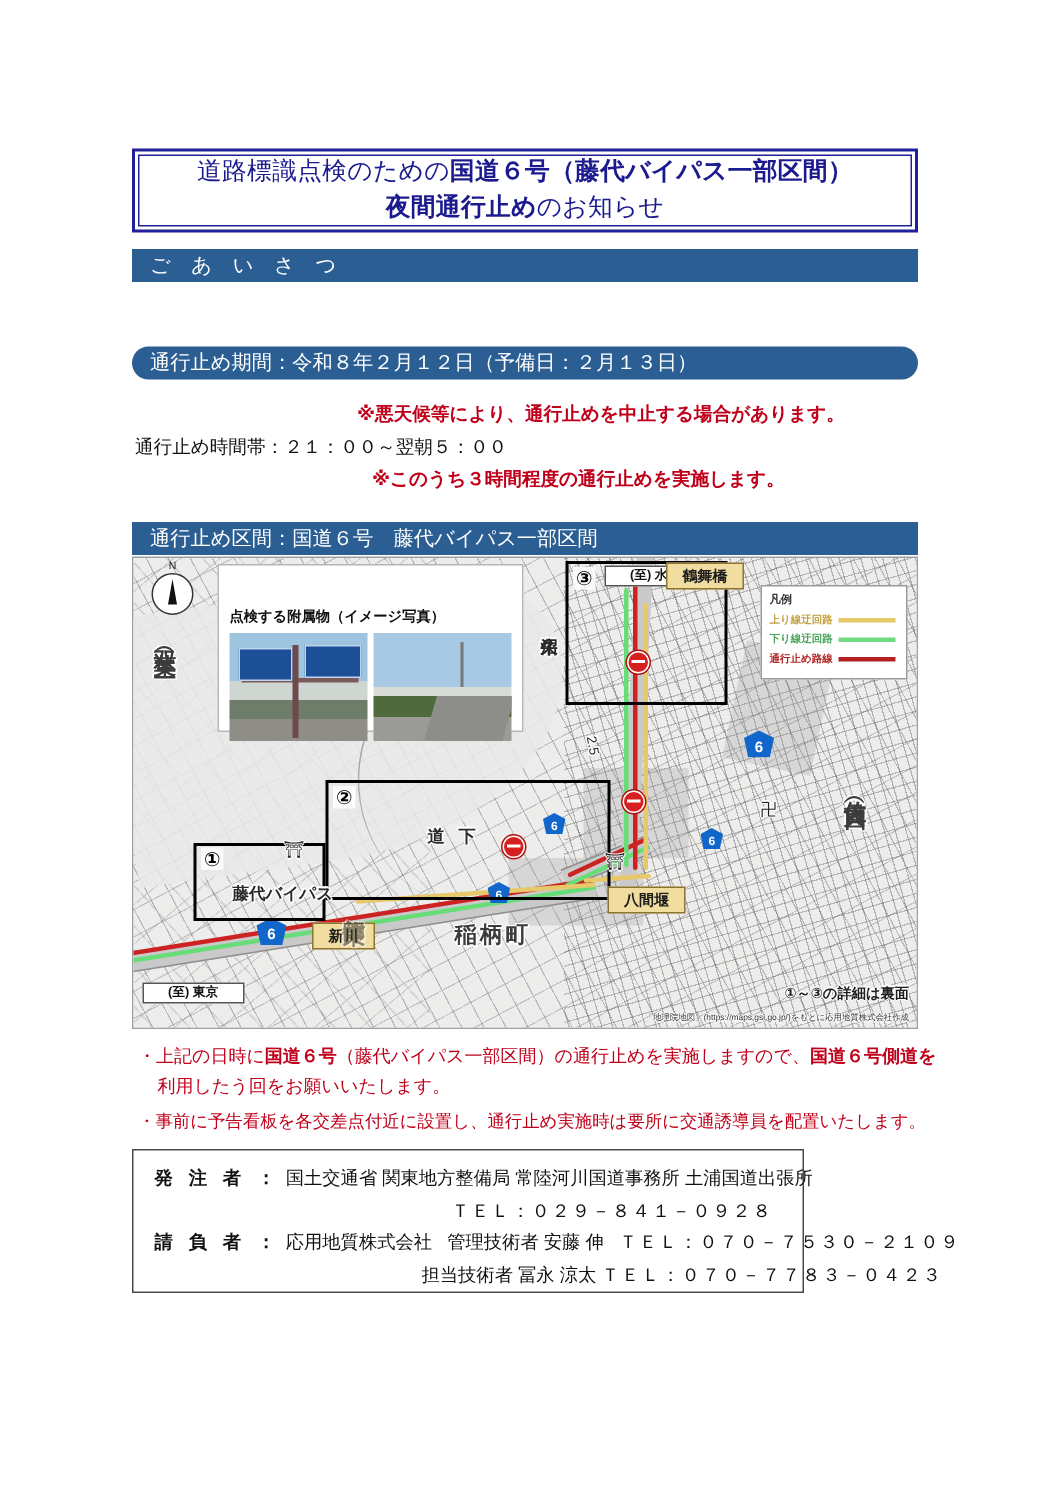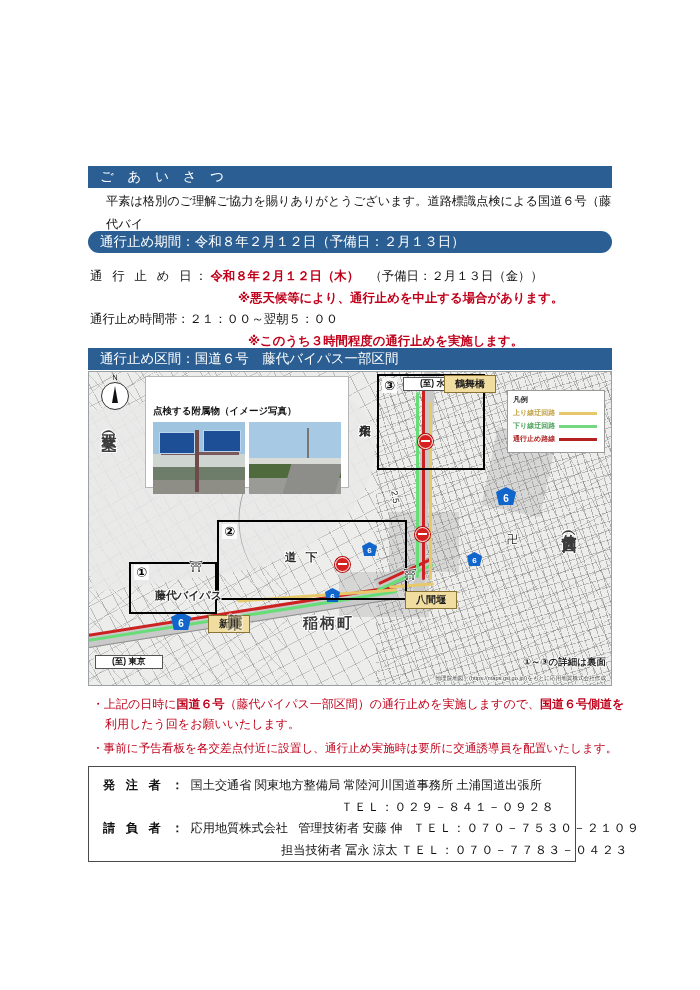--- a/index.html
+++ b/index.html
@@ -424,21 +424,21 @@
     white-space: nowrap;
   }
   .notice-line.second { font-size: 11.6px; margin-top: 3px; }
   .notice-cont { padding-left: 13px; }
   .bold { font-weight: bold; }
 
   
   .contact-box {
     position: absolute;
     left: 88px; top: 766px;
-    width: 488px; height: 96px;
+    width: 448px; height: 96px;
     border: 1px solid #4a4a4a;
     box-sizing: border-box;
     padding: 8px 14px 0 14px;
     background: #fff;
   }
   .crow {
     font-size: 12.2px;
     line-height: 1.78;
     white-space: nowrap;
     color: #111;
@@ -446,32 +446,29 @@
   .clabel { letter-spacing: 3.6px; font-weight: bold; }
   .cright { text-align: right; padding-right: 6px; }
   .tel-indent { padding-left: 178px; }
   .num { letter-spacing: 1.2px; }
 </style>
 </head>
 <body>
 
 <div class="page">
 
+  <div class="title-box">
+    <div class="title-line"><span>道路標識点検のための</span><b>国道６号（藤代バイパス一部区間）</b></div>
+    <div class="title-line"><b>夜間通行止め</b><span>のお知らせ</span></div>
+  </div>
 
   <div class="bar wide-space" id="bar-greeting">ご あ い さ つ</div>
-  <div class="greeting-body">
-    <div class="indent">平素は格別のご理解ご協力を賜りありがとうございます。道路標識点検による国道６号（藤代バイ</div>
-    <div>パス一部区間）の通行止めについてお知らせいたします。</div>
-  </div>
 
   <div class="bar" id="bar-period">通行止め期間：令和８年２月１２日（予備日：２月１３日）</div>
   <div class="period-block">
-    <div class="prow">
-      <span class="lbl-spaced">通 行 止 め 日：</span><span class="red-b">令和８年２月１２日（木）</span>&nbsp;&nbsp;&nbsp;<span>（予備日：２月１３日（金））</span>
-    </div>
     <div class="prow note">
       <span class="red-b">※悪天候等により、通行止めを中止する場合があります。</span>
     </div>
     <div class="prow">
       <span>通行止め時間帯：</span><span>２１：００～翌朝５：００</span>
     </div>
     <div class="prow note2">
       <span class="red-b">※このうち３時間程度の通行止めを実施します。</span>
     </div>
   </div>

